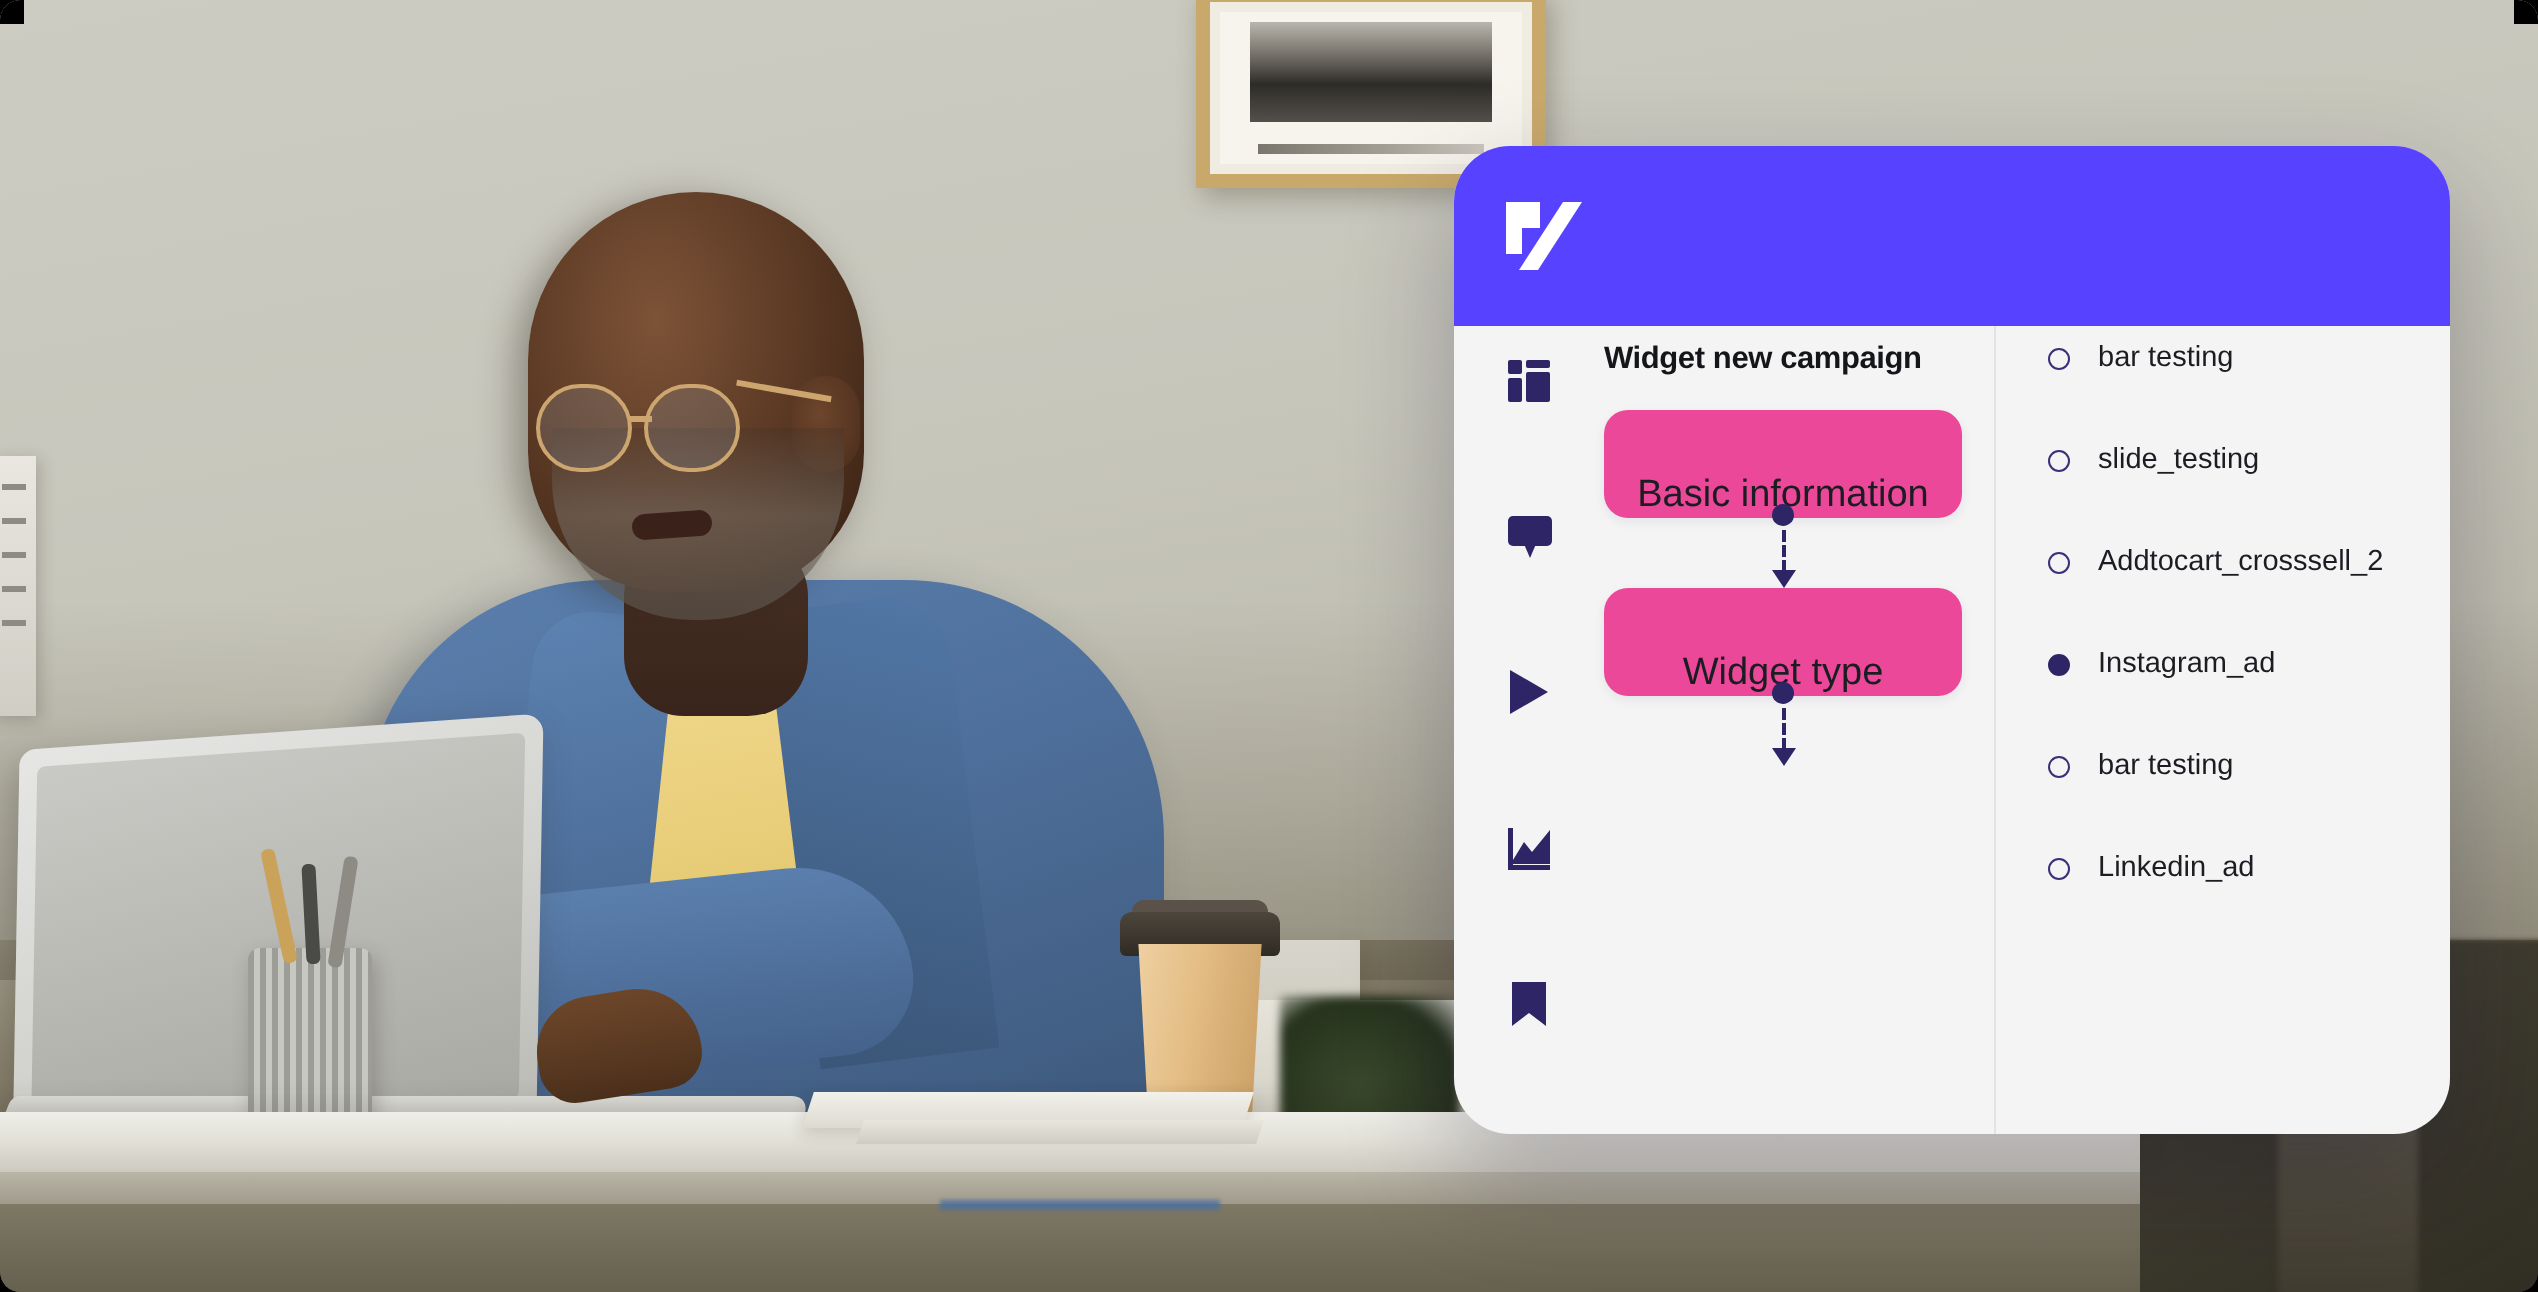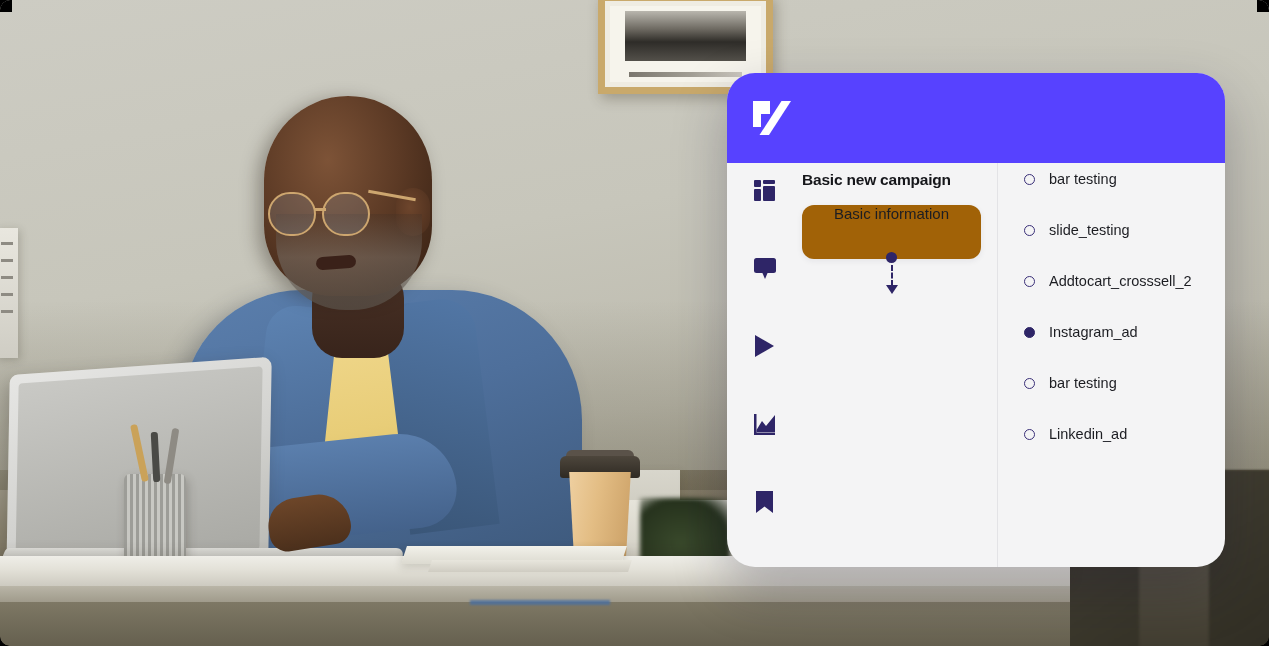--- a/index.html
+++ b/index.html
@@ -324,28 +324,28 @@
   #flow-title {
     font-size: 15.5px;
     font-weight: bold;
     color: #15161a;
     letter-spacing: -0.2px;
     margin-bottom: 16px;
     white-space: nowrap;
   }
   .step-wrap { position: relative; }
   .step-card {
-    background: #a16207;
+    background: #ec4899;
     border-radius: 12px;
     height: 54px;
     display: flex;
-    align-items: flex-start;
+    align-items: flex-end;
     justify-content: center;
     gap: 10px;
-    font-size: 15px;
+    font-size: 19px;
     color: #1c1d22;
     box-shadow: 0 2px 6px rgba(30,25,60,0.07);
     cursor: pointer;
     position: relative;
     z-index: 2;
   }
   .connector {
     position: relative;
     height: 42px;
     display: flex;
@@ -529,33 +529,43 @@
         </div>
 
         <div class="rail-btn">
           <svg width="17" height="22" viewBox="0 0 17 22">
             <path d="M0 0 h17 v22 l-8.5 -6.5 L0 22 z" fill="#2e2567"></path>
           </svg>
         </div>
       </nav>
 
       <section id="flow">
-        <div id="flow-title">Basic new campaign</div>
+        <div id="flow-title">Widget new campaign</div>
 
         <div class="step-wrap">
           <div class="step-card">
             <span>Basic information</span>
           </div>
           <div class="connector">
             <span class="conn-dot"></span>
             <span class="conn-line"></span>
             <span class="conn-arrow"></span>
           </div>
         </div>
 
+        <div class="step-wrap">
+          <div class="step-card">
+            <span>Widget type</span>
+          </div>
+          <div class="connector">
+            <span class="conn-dot"></span>
+            <span class="conn-line"></span>
+            <span class="conn-arrow"></span>
+          </div>
+        </div>
 
 
       </section>
 
       <section id="options">
         <label class="option">
           <span class="radio"></span>
           <span class="opt-label">bar testing</span>
         </label>
         <label class="option">

